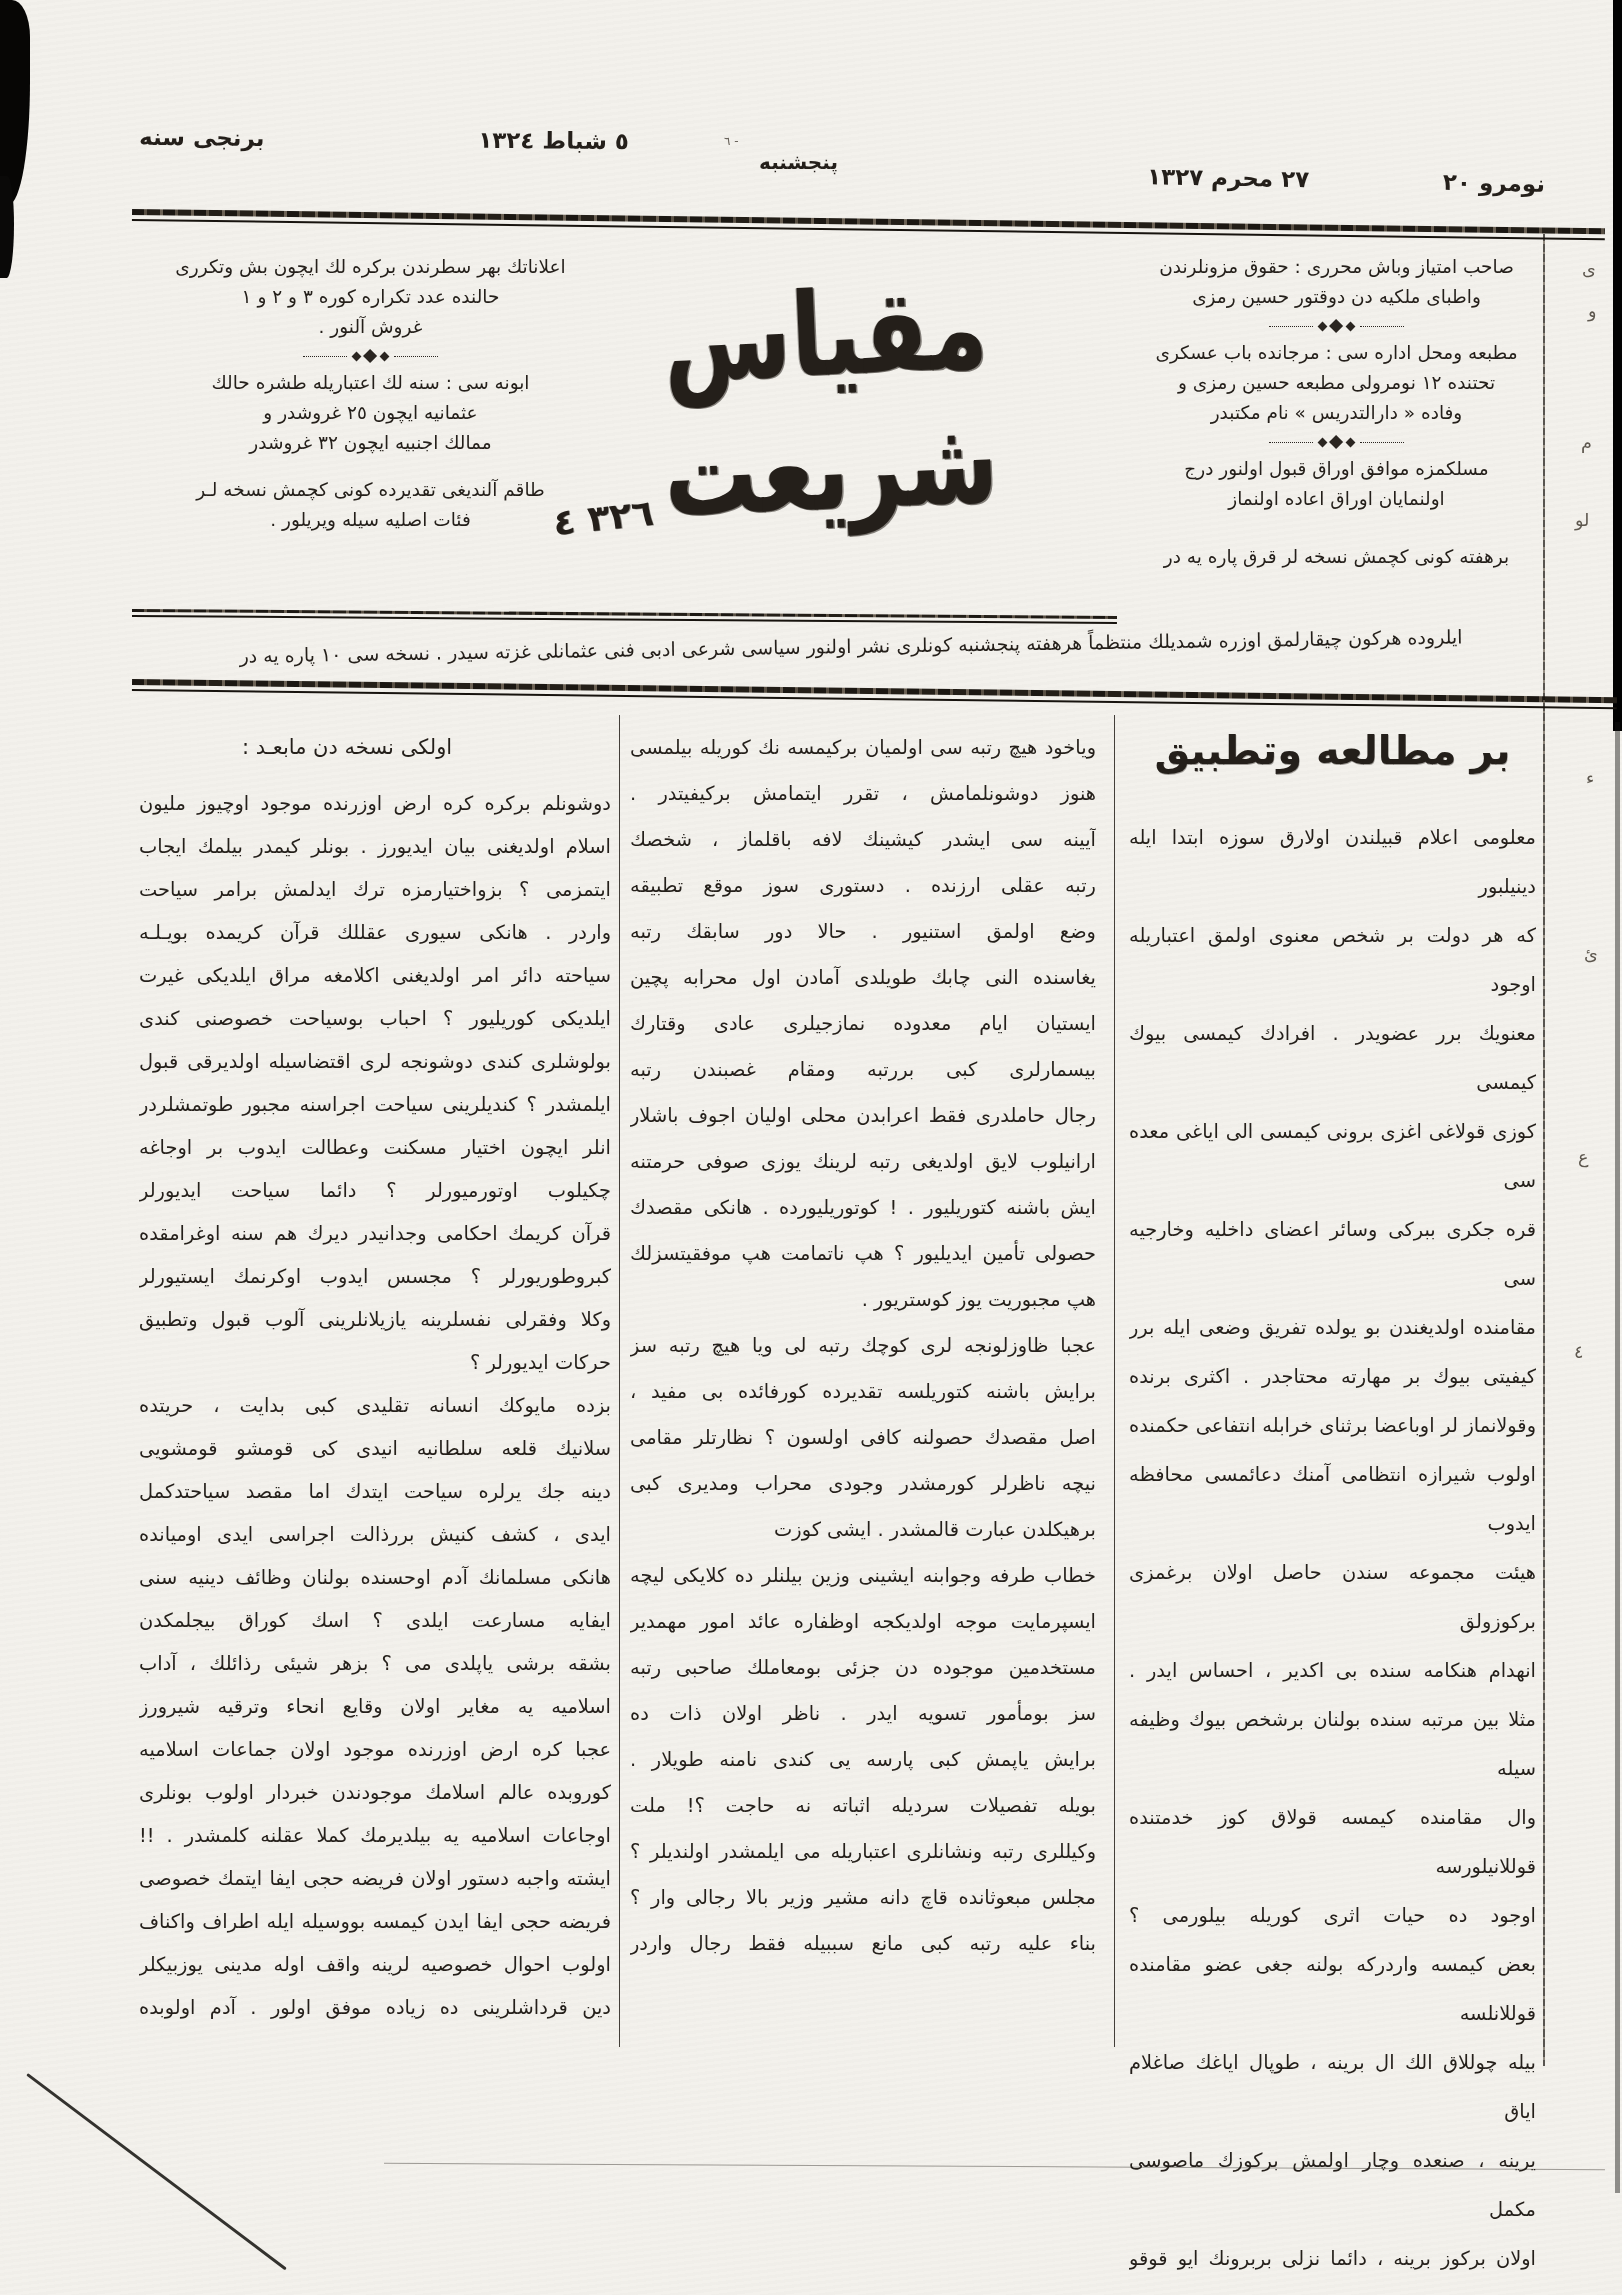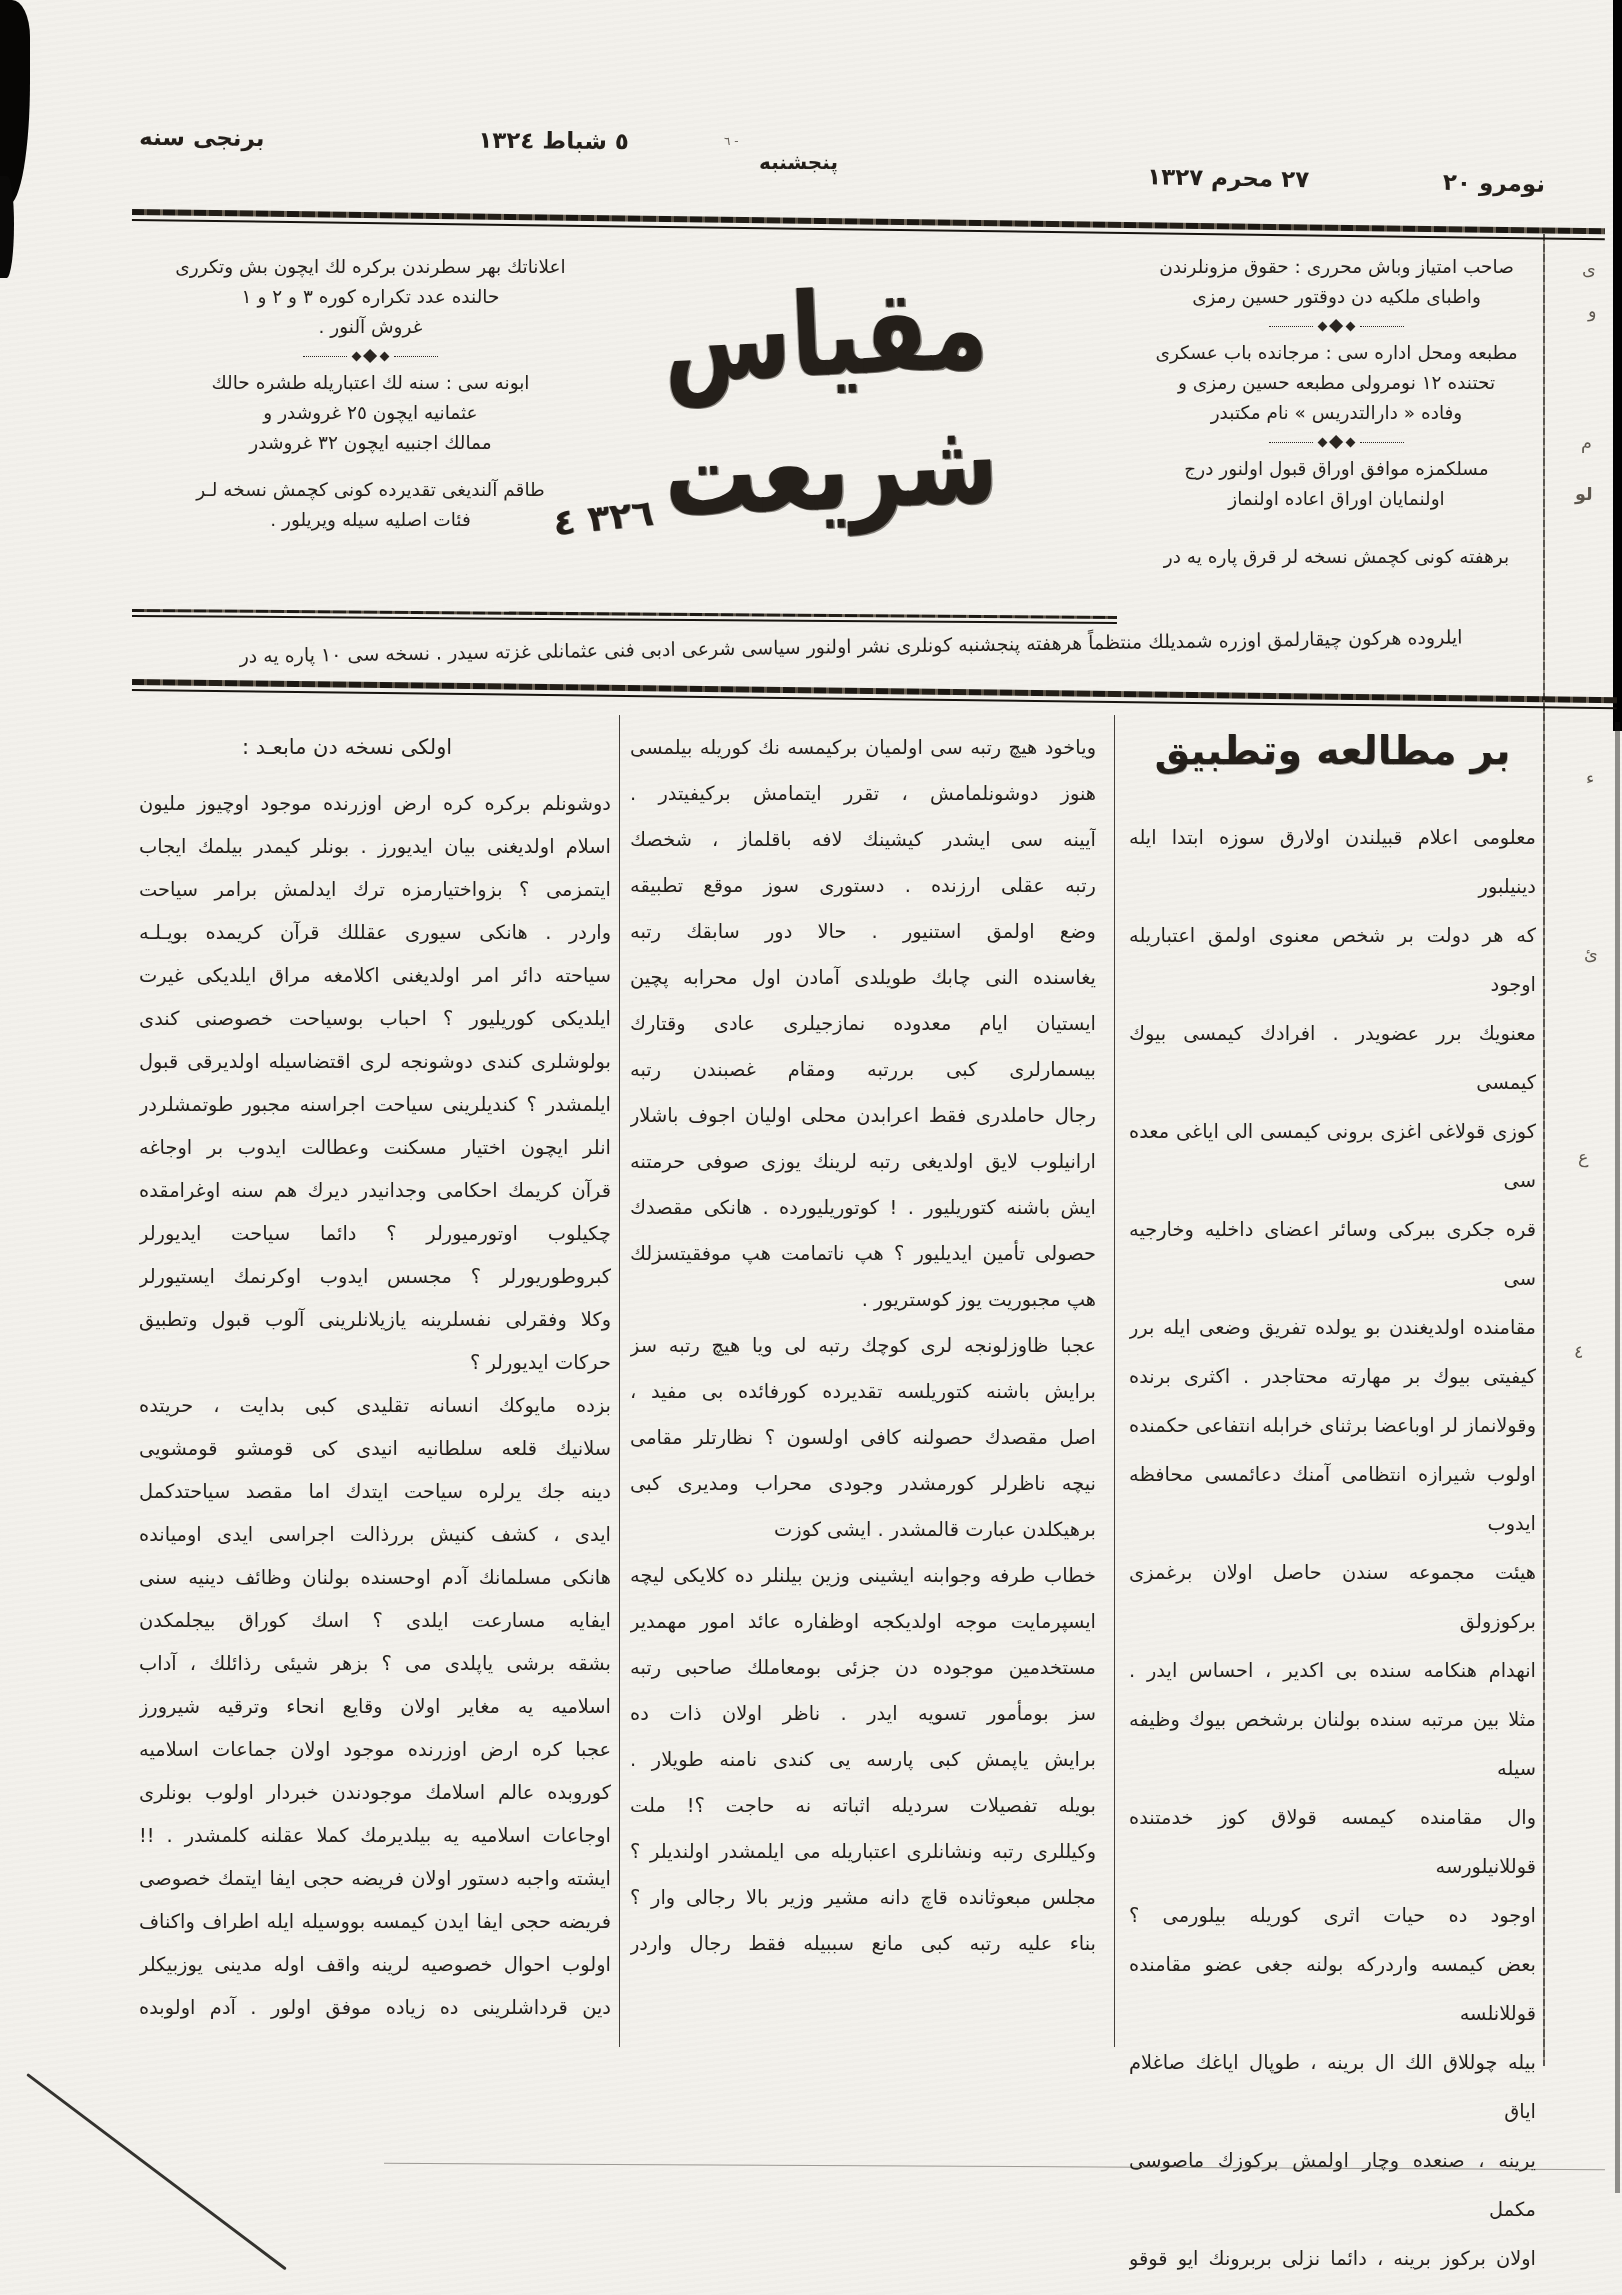--- a/index.html
+++ b/index.html
@@ -186,22 +186,22 @@
   <div>
       <div class="line j">دوشونلم بركره كره ارض اوزرنده موجود اوچيوز مليون</div>
       <div class="line j">اسلام اولديغنى بيان ايديورز . بونلر كيمدر بيلمك ايجاب</div>
       <div class="line j">ايتمزمى ؟ بزواختيارمزه ترك ايدلمش برامر سياحت</div>
       <div class="line j">واردر . هانكى سيورى عقللك قرآن كريمده بويـلـه</div>
       <div class="line j">سياحته دائر امر اولديغنى اكلامغه مراق ايلديكى غيرت</div>
       <div class="line j">ايلديكى كوريليور ؟ احباب بوسياحت خصوصنى كندى</div>
       <div class="line j">بولوشلرى كندى دوشونجه لرى اقتضاسيله اولديرقى قبول</div>
       <div class="line j">ايلمشدر ؟ كنديلرينى سياحت اجراسنه مجبور طوتمشلردر</div>
       <div class="line j">انلر ايچون اختيار مسكنت وعطالت ايدوب بر اوجاغه</div>
+      <div class="line j">چكيلوب اوتورميورلر ؟ دائما سياحت ايديورلر</div>
       <div class="line j">قرآن كريمك احكامى وجدانيدر ديرك هم سنه اوغرامقده</div>
-      <div class="line j">چكيلوب اوتورميورلر ؟ دائما سياحت ايديورلر</div>
       <div class="line j">كبروطوريورلر ؟ مجسس ايدوب اوكرنمك ايستيورلر</div>
       <div class="line j">وكلا وفقرلى نفسلرينه يازيلانلرينى آلوب قبول وتطبيق</div>
       <div class="line">حركات ايديورلر ؟</div>
       <div class="line j">بزده مايوكك انسانه تقليدى كبى بدايت ، حريتده</div>
       <div class="line j">سلانيك قلعه سلطانيه انيدى كى قومشو قومشويى</div>
       <div class="line j">دينه جك يرلره سياحت ايتدك اما مقصد سياحتدكمل</div>
       <div class="line j">ايدى ، كشف كنيش بررذالت اجراسى ايدى اوميانده</div>
       <div class="line j">هانكى مسلمانك آدم اوحسنده بولنان وظائف دينيه سنى</div>
       <div class="line j">ايفايه مسارعت ايلدى ؟ اسك كوراق بيجلمكدن</div>
       <div class="line j">بشقه برشى ياپلدى مى ؟ بزهر شيئى رذائلك ، آداب</div>
@@ -269,19 +269,19 @@
       <div class="line j">بيله چوللاق الك ال برينه ، طوپال اياغك صاغلام اياق</div>
       <div class="line j">يرينه ، صنعده وچار اولمش بركوزك ماصوسى مكمل</div>
       <div class="line j">اولان بركوز برينه ، دائما نزلى بربرونك ايو قوقو آلان</div>
     </div>
 </div>
 
 <div>
     <span class="mark" style="left: 1582px; top: 259px;">ى</span>
     <span class="mark" style="left: 1588px; top: 301px;">و</span>
     <span class="mark" style="left: 1581px; top: 433px;">م</span>
-    <span class="mark" style="left: 1575px; top: 484px; font-weight: bold;">لو</span>
+    <span class="mark" style="left: 1575px; top: 510px;">لو</span>
     <span class="mark" style="left: 1586px; top: 768px;">ء</span>
     <span class="mark" style="left: 1584px; top: 944px;">ئ</span>
     <span class="mark" style="left: 1578px; top: 1147px;">ع</span>
     <span class="mark" style="left: 1574px; top: 1342px;">٤</span>
   </div>
 
 
 </body></html>

